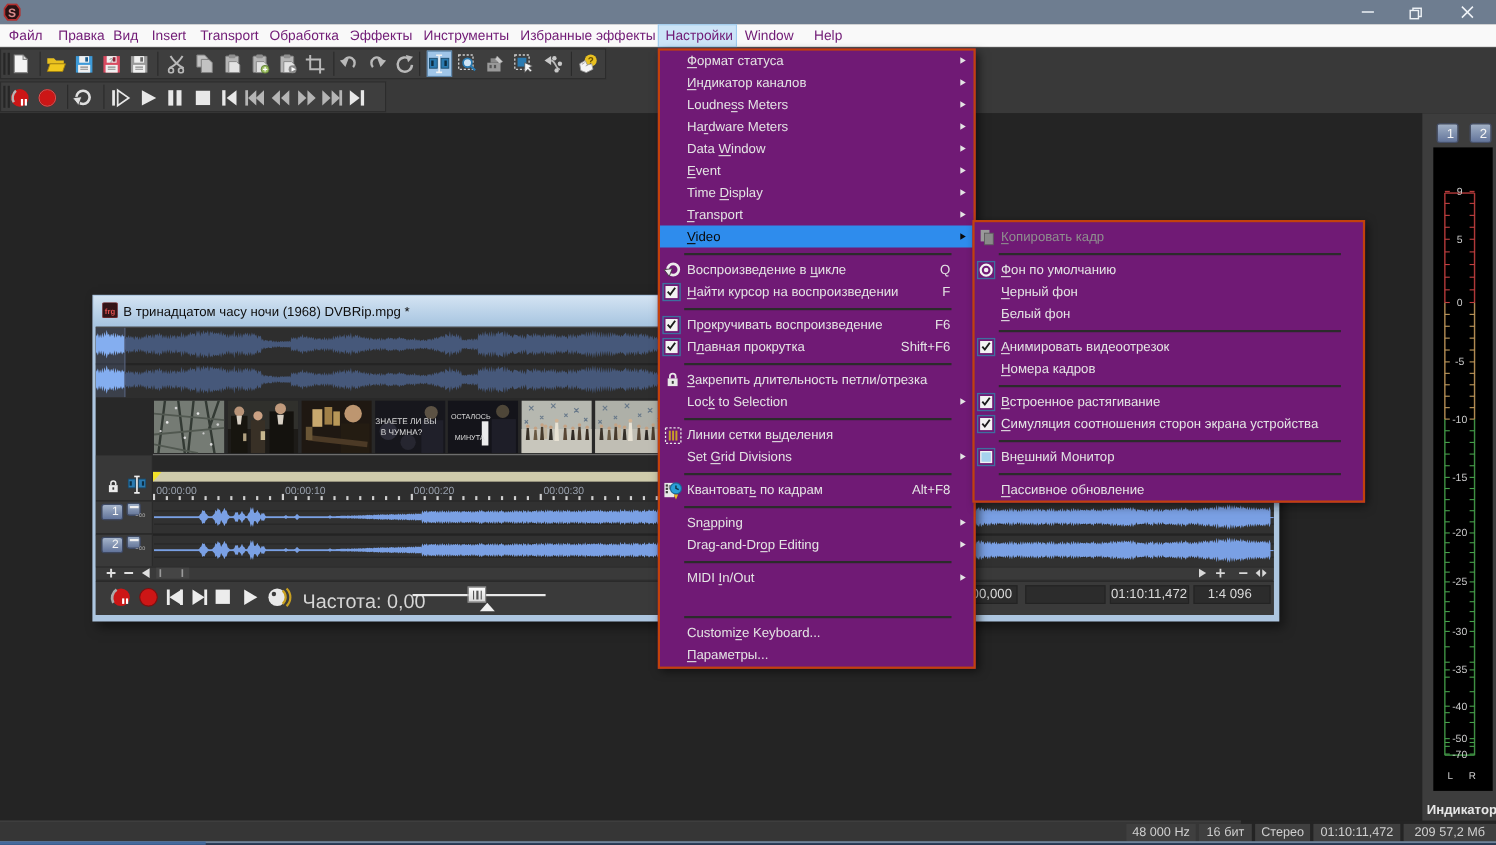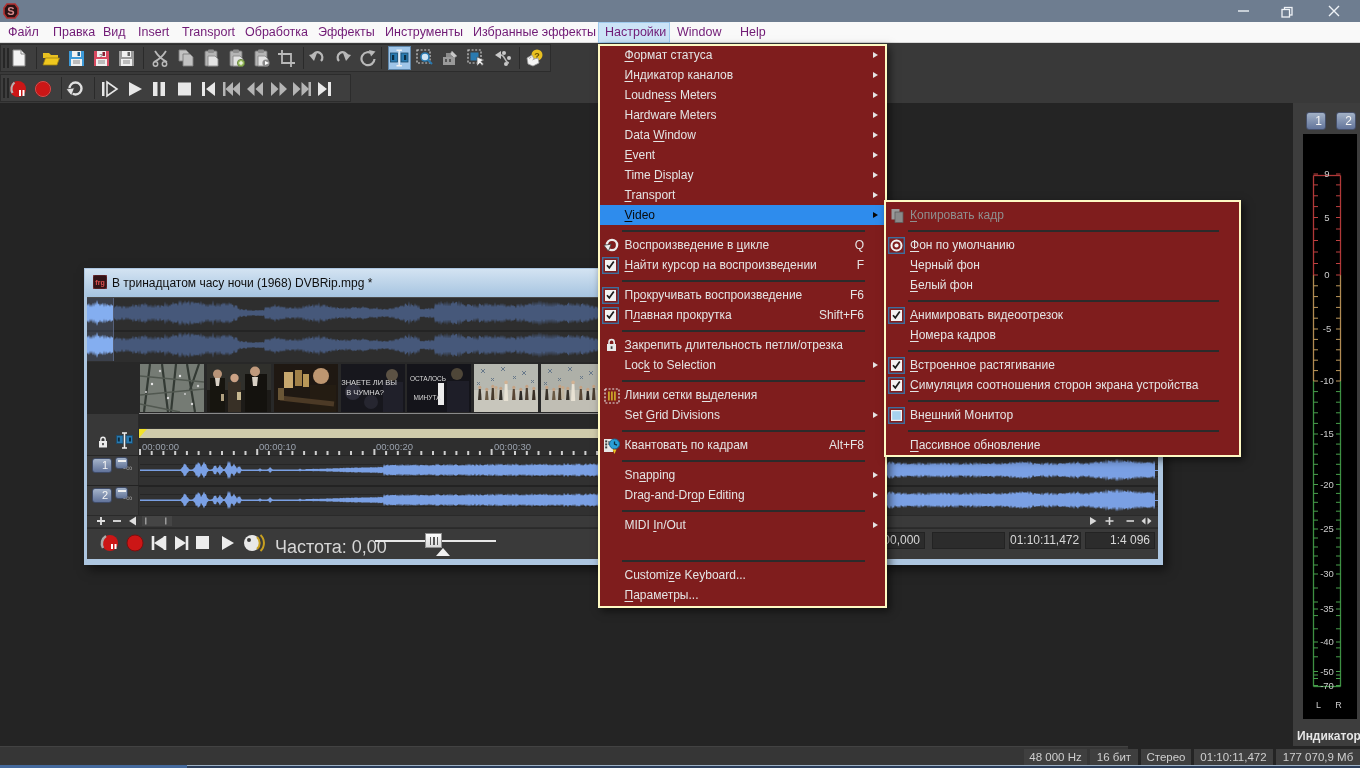--- a/index.html
+++ b/index.html
@@ -5,21 +5,21 @@
 body{font-family:"Liberation Sans",sans-serif}
 #app{position:absolute;left:0;top:0;width:1360px;height:768px}
 .abs{position:absolute}
 #titlebar{left:0;top:0;width:1360px;height:22px;background:#6e7d90}
 #menubar{left:0;top:22px;width:1360px;height:21px;background:#f9f9f9;border-bottom:1px solid #d8d8d8}
 .mi{position:absolute;top:0;height:21px;line-height:21px;font-size:12.5px;color:#701a75;white-space:pre}
 #toolband{left:0;top:43px;width:1360px;height:60px;background:#393939}
 .island{position:absolute;background:#3e3e3e;border:1px solid #2c2c2c}
 #workspace{left:0;top:103px;width:1360px;height:643px;background:#242424}
 .vsep{position:absolute;width:1px;background:#2a2a2a}
-.menu{background:#7f1d1d;border:2px solid #fef9c3;box-shadow:3px 3px 8px rgba(0,0,0,.55)}
+.menu{background:#701a75;border:2px solid #c2410c;box-shadow:3px 3px 8px rgba(0,0,0,.55)}
 .mrow{position:absolute;left:0;width:100%;height:20px;line-height:20px;font-size:12px;color:#e4e4e4;white-space:pre}
 .mrow .lbl{position:absolute;left:24.5px;top:0}
 .mrow .sc{position:absolute;right:21px;top:0}
 .msep{position:absolute;left:22px;height:2px;background:#2b2b2b}
 .arr{position:absolute;right:7px;top:6.5px;width:0;height:0;border-left:5px solid #e4e4e4;border-top:3.8px solid transparent;border-bottom:3.8px solid transparent}
 .hl .arr{border-left-color:#0a0a0a}
 u{text-decoration-thickness:1px;text-underline-offset:2px}
 #statusbar{left:0;top:746px;width:1128px;height:20px;background:#363636;border-top:1px solid #424242}
 .sseg{position:absolute;top:2px;height:16px;background:#3f3f3f;color:#cfcfcf;font-size:11.5px;line-height:16px;text-align:center}
 svg{display:block}
@@ -542,21 +542,21 @@
           <div class="abs" style="left:3.5px;top:3px;width:1.5px;height:8px;background:#555"></div>
           <div class="abs" style="left:7px;top:3px;width:1.5px;height:8px;background:#555"></div>
           <div class="abs" style="left:10.5px;top:3px;width:1.5px;height:8px;background:#555"></div>
         </div>
         <svg class="abs" style="left:349px;top:251px" width="14" height="8" viewBox="0 0 14 8">
           <polygon points="7,0 14,8 0,8" fill="#f0f0f0"></polygon>
         </svg>
         <div class="abs" style="left:760px;top:235px;width:78px;height:17px;background:#2c2c2c;border:1px solid #232323;color:#d8d8d8;font-size:12px;line-height:15px;text-align:right;padding-right:4px;white-space:pre">00:00:00,000</div>
         <div class="abs" style="left:845px;top:235px;width:73px;height:17px;background:#2c2c2c;border:1px solid #232323;color:#d8d8d8;font-size:12px;line-height:15px;text-align:right;padding-right:4px;white-space:pre"></div>
         <div class="abs" style="left:922px;top:235px;width:72px;height:17px;background:#2c2c2c;border:1px solid #232323;color:#d8d8d8;font-size:12px;line-height:15px;text-align:right;padding-right:4px;white-space:pre">01:10:11,472</div>
-        <div class="abs" style="left:998px;top:235px;width:70px;height:17px;background:#2c2c2c;border:1px solid #232323;color:#d8d8d8;font-size:12px;line-height:15px;text-align:right;padding-right:4px;white-space:pre">1:4 096</div>
+        <div class="abs" style="left:998px;top:235px;width:70px;height:17px;background:#2c2c2c;border:1px solid #232323;color:#d8d8d8;font-size:12px;line-height:15px;text-align:center;padding-right:4px;white-space:pre">1:4 096</div>
       </div>
     </div>
     <div class="abs" style="left:1293px;top:103px;width:67px;height:643px;background:#3d3d3d"></div>
     <div class="abs" style="left:1306px;top:112px;width:20px;height:18px;background:linear-gradient(#a2b1c6,#63759b);border:1px solid #46506a;border-radius:3px;color:#f4f4f4;font-size:12px;line-height:16px;text-align:right;padding-right:3px">1</div>
     <div class="abs" style="left:1336px;top:112px;width:20px;height:18px;background:linear-gradient(#a2b1c6,#63759b);border:1px solid #46506a;border-radius:3px;color:#f4f4f4;font-size:12px;line-height:16px;text-align:right;padding-right:3px">2</div>
     <div class="abs" style="left:1303px;top:134px;width:54px;height:585px;background:#000"></div>
     <svg class="abs" style="left:0;top:0" width="1360" height="768" viewBox="0 0 1360 768" font-family="Liberation Sans,sans-serif">
       <line x1="1313.5" y1="175.5" x2="1313.5" y2="275" stroke="#b03838" stroke-width="1.3"></line>
       <line x1="1313.5" y1="275" x2="1313.5" y2="381" stroke="#b08a52" stroke-width="1.3"></line>
       <line x1="1313.5" y1="381" x2="1313.5" y2="686.5" stroke="#3d8f42" stroke-width="1.3"></line>
@@ -790,17 +790,17 @@
       <div class="msep" style="top:98.5px;width:311px"></div>
       <div class="msep" style="top:148.5px;width:311px"></div>
       <div class="msep" style="top:198.5px;width:311px"></div>
       <div class="msep" style="top:228.5px;width:311px"></div>
     </div>
     <div class="abs" id="statusbar">
       <div class="sseg" style="left:1024px;width:63px">48 000 Hz</div>
       <div class="sseg" style="left:1090px;width:48px">16 бит</div>
       <div class="sseg" style="left:1141px;width:50px">Стерео</div>
       <div class="sseg" style="left:1194px;width:79px">01:10:11,472</div>
-      <div class="sseg" style="left:1276px;width:84px">177 070,9 Мб</div>
+      <div class="sseg" style="left:1276px;width:84px">209 57,2 Мб</div>
     </div>
     <div class="abs" style="left:0;top:765px;width:1360px;height:3px;background:#2c3e5a"></div>
     <div class="abs" style="left:0;top:765px;width:1360px;height:1px;background:#9db1c6"></div>
     <div class="abs" style="left:0;top:765px;width:187px;height:3px;background:#44699c"></div>
   </div>
 </body></html>

